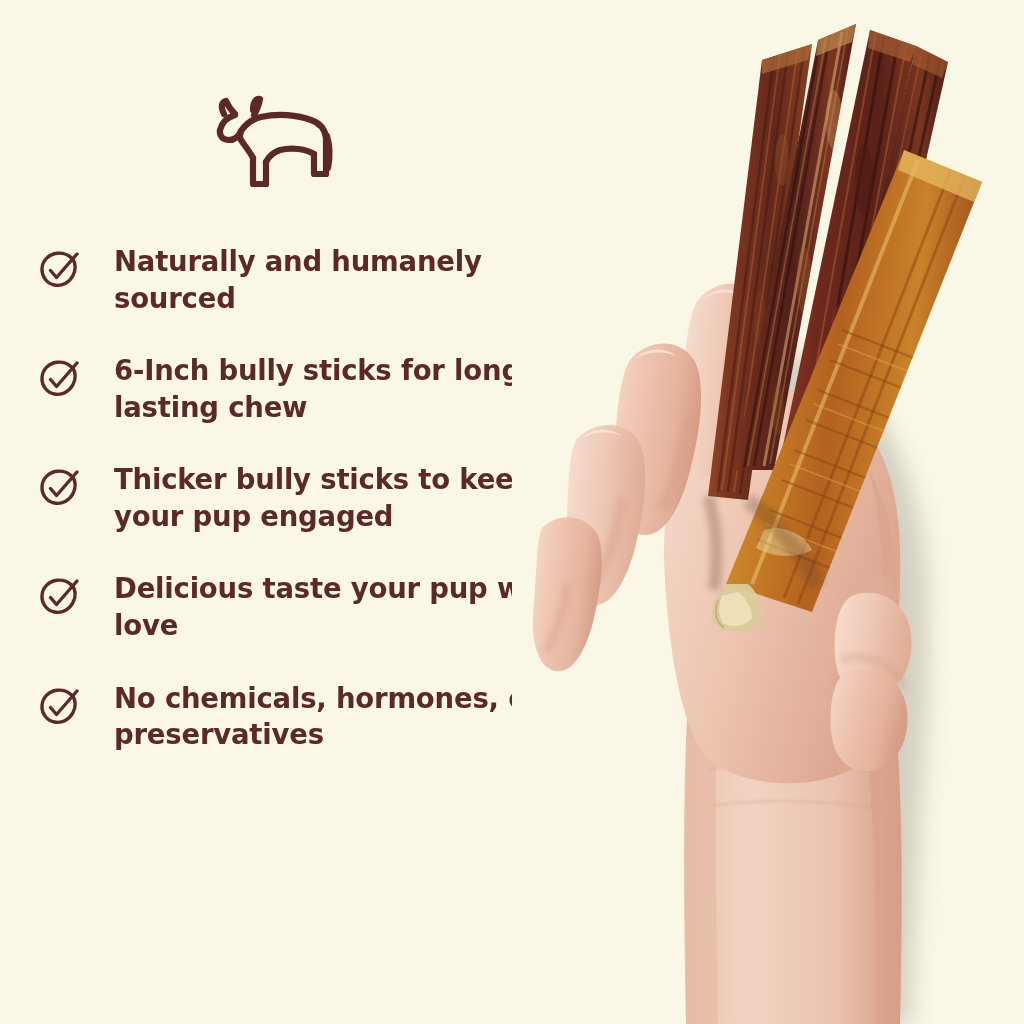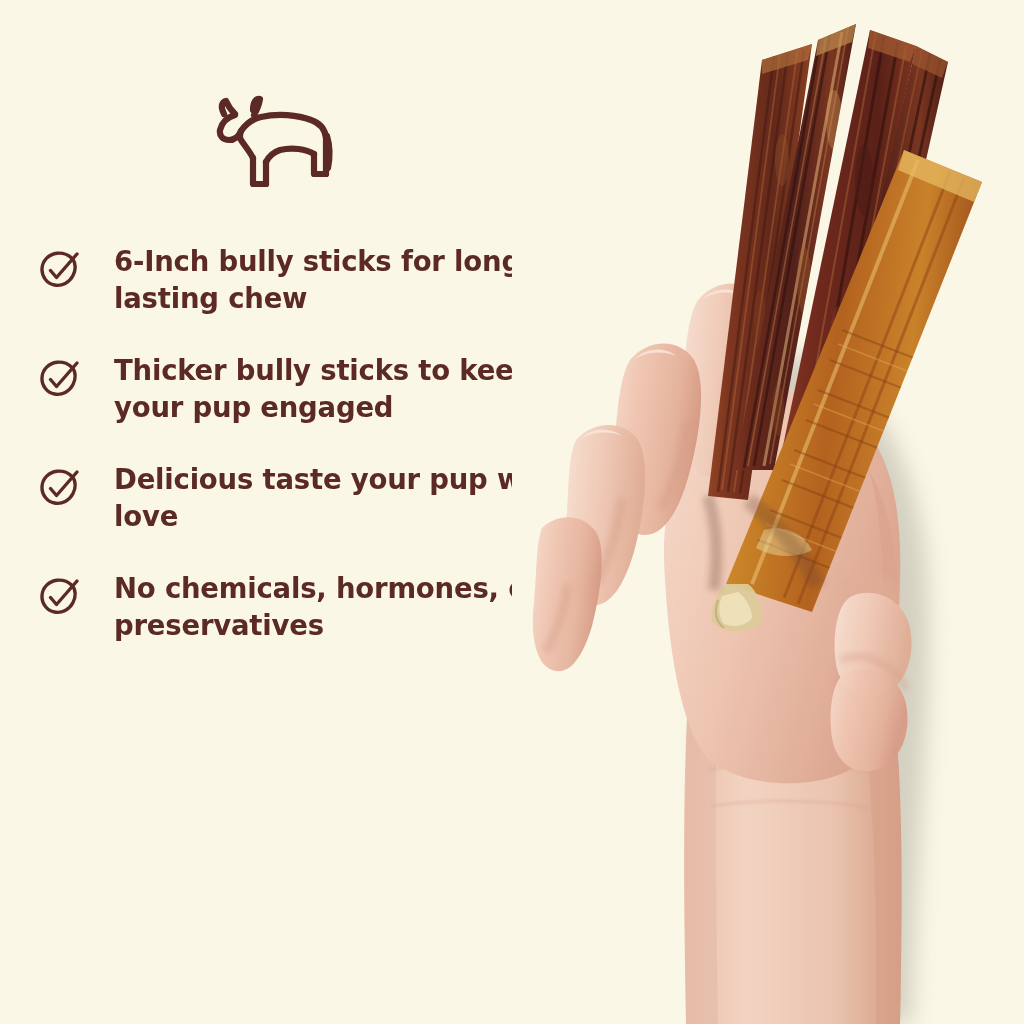--- a/index.html
+++ b/index.html
@@ -64,20 +64,33 @@
 
         <path d="M47 66 C44 60, 39 54, 35 48 C33 45, 34 42, 35 39"></path>
 
         <path d="M121 44 C124 54, 124 66, 122 76"></path>
       </g>
     </svg>
   </div>
 
   <div class="benefits">
 
+    <div class="benefit-row">
+      <div class="check-wrap">
+        <svg viewBox="0 0 48 48" fill="none" xmlns="http://www.w3.org/2000/svg">
+          <g stroke="#5C2A26" stroke-width="3.4" stroke-linecap="round" stroke-linejoin="round" fill="none">
+            <path d="M36.5 11.5 C39.5 16, 40 22.5, 37 28.5 C33.5 35.5, 26 39.5, 18.5 38
+                     C11 36.5, 5.5 29.5, 6 21.5 C6.5 13.5, 13 7, 21 6.2
+                     C26.5 5.7, 32 7.6, 35.5 11"></path>
+            <path d="M14.5 23.5 L20.5 30.5 L41 7"></path>
+          </g>
+        </svg>
+      </div>
+      <div class="benefit-text">Naturally and humanely sourced</div>
+    </div>
 
     <div class="benefit-row">
       <div class="check-wrap">
         <svg viewBox="0 0 48 48" fill="none" xmlns="http://www.w3.org/2000/svg">
           <g stroke="#5C2A26" stroke-width="3.4" stroke-linecap="round" stroke-linejoin="round" fill="none">
             <path d="M36.5 11.5 C39.5 16, 40 22.5, 37 28.5 C33.5 35.5, 26 39.5, 18.5 38
                      C11 36.5, 5.5 29.5, 6 21.5 C6.5 13.5, 13 7, 21 6.2
                      C26.5 5.7, 32 7.6, 35.5 11"></path>
             <path d="M14.5 23.5 L20.5 30.5 L41 7"></path>
           </g>

